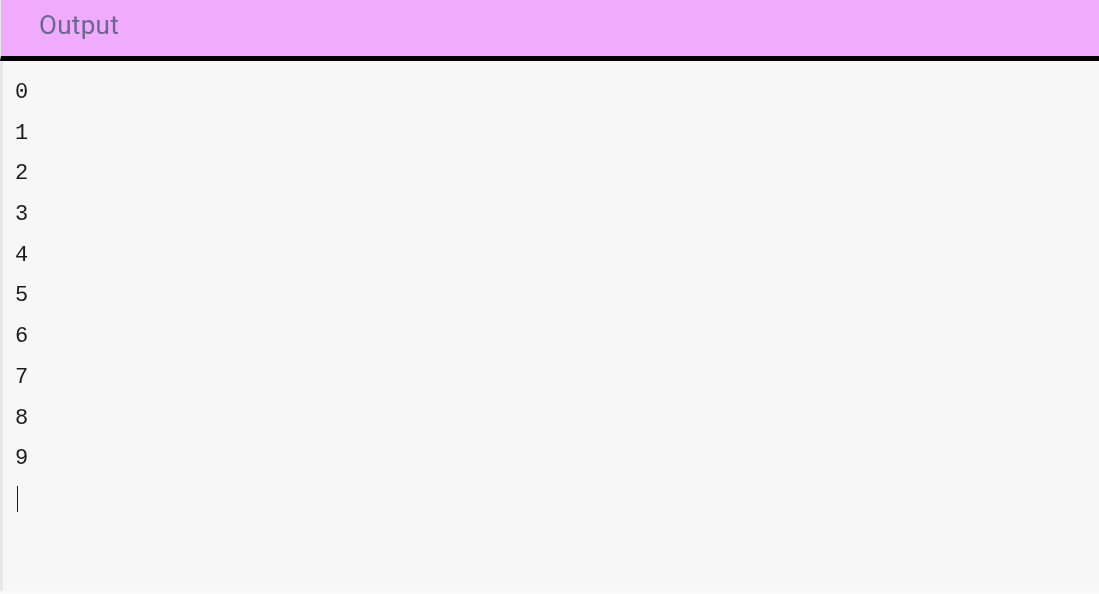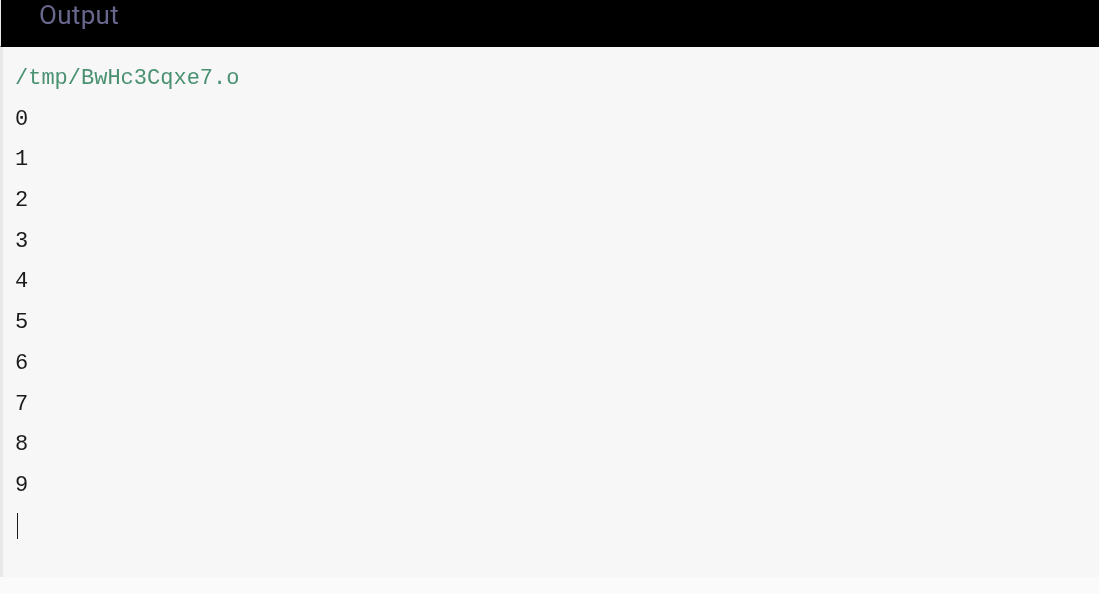--- a/index.html
+++ b/index.html
@@ -8,23 +8,23 @@
       box-sizing: border-box;
     }
     body {
       font-family: -apple-system, BlinkMacSystemFont, "Segoe UI", Roboto, Helvetica, Arial, sans-serif;
       background: #fafafa;
       width: 1099px;
       height: 594px;
       overflow: hidden;
     }
     .header {
-      background: #000000;
-      border-bottom: 1px solid #000000;
-      padding: 0 0 16px 38px;
+      background: #f0abfc;
+      border-bottom: 5px solid #000000;
+      padding: 10px 0 16px 38px;
       border-left: 1px solid #e8e8e8;
     }
     .header-title {
       font-size: 26px;
       font-weight: 400;
       color: #68678d;
       letter-spacing: 0.3px;
     }
     .output-area {
       background: #f7f7f7;
@@ -52,21 +52,20 @@
     }
   </style>
 </head>
 <body>
 
 <div class="header">
   <div class="header-title">Output</div>
 </div>
 
 <div class="output-area">
-  <div class="path-line">/tmp/BwHc3Cqxe7.o</div>
   <div class="output-line">0</div>
   <div class="output-line">1</div>
   <div class="output-line">2</div>
   <div class="output-line">3</div>
   <div class="output-line">4</div>
   <div class="output-line">5</div>
   <div class="output-line">6</div>
   <div class="output-line">7</div>
   <div class="output-line">8</div>
   <div class="output-line">9</div>

